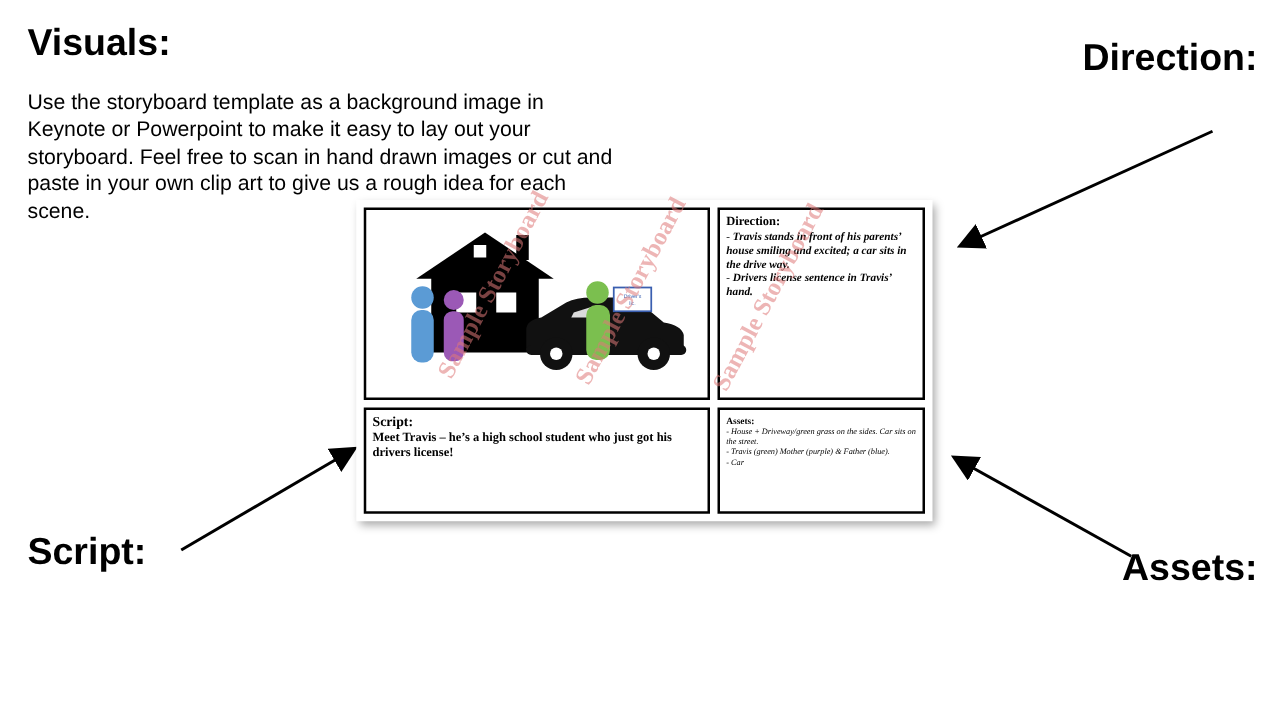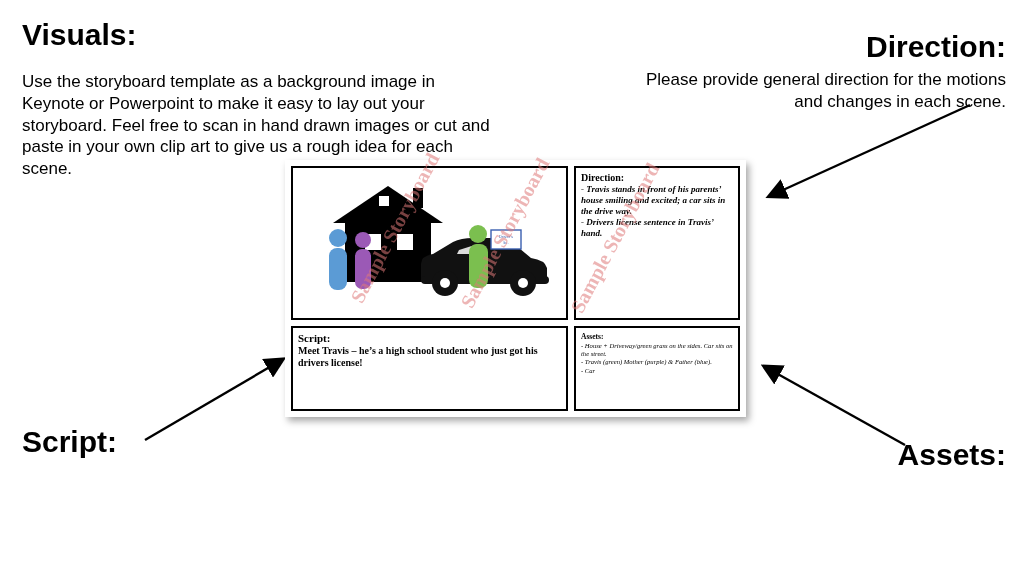--- a/index.html
+++ b/index.html
@@ -148,21 +148,20 @@
 
 <div id="page">
 
   <div id="visuals-block">
     <div class="annot-title">Visuals:</div>
     <div class="annot-body">Use the storyboard template as a background image in Keynote or Powerpoint to make it easy to lay out your storyboard. Feel free to scan in hand drawn images or cut and paste in your own clip art to give us a rough idea for each scene.</div>
   </div>
 
   <div id="direction-block">
     <div class="annot-title">Direction:</div>
-    <div class="annot-body">Please provide general direction for the motions and changes in each scene.</div>
   </div>
 
   <div id="script-block">
     <div class="annot-title">Script:</div>
   </div>
 
   <div id="assets-block">
     <div class="annot-title">Assets:</div>
   </div>
 

